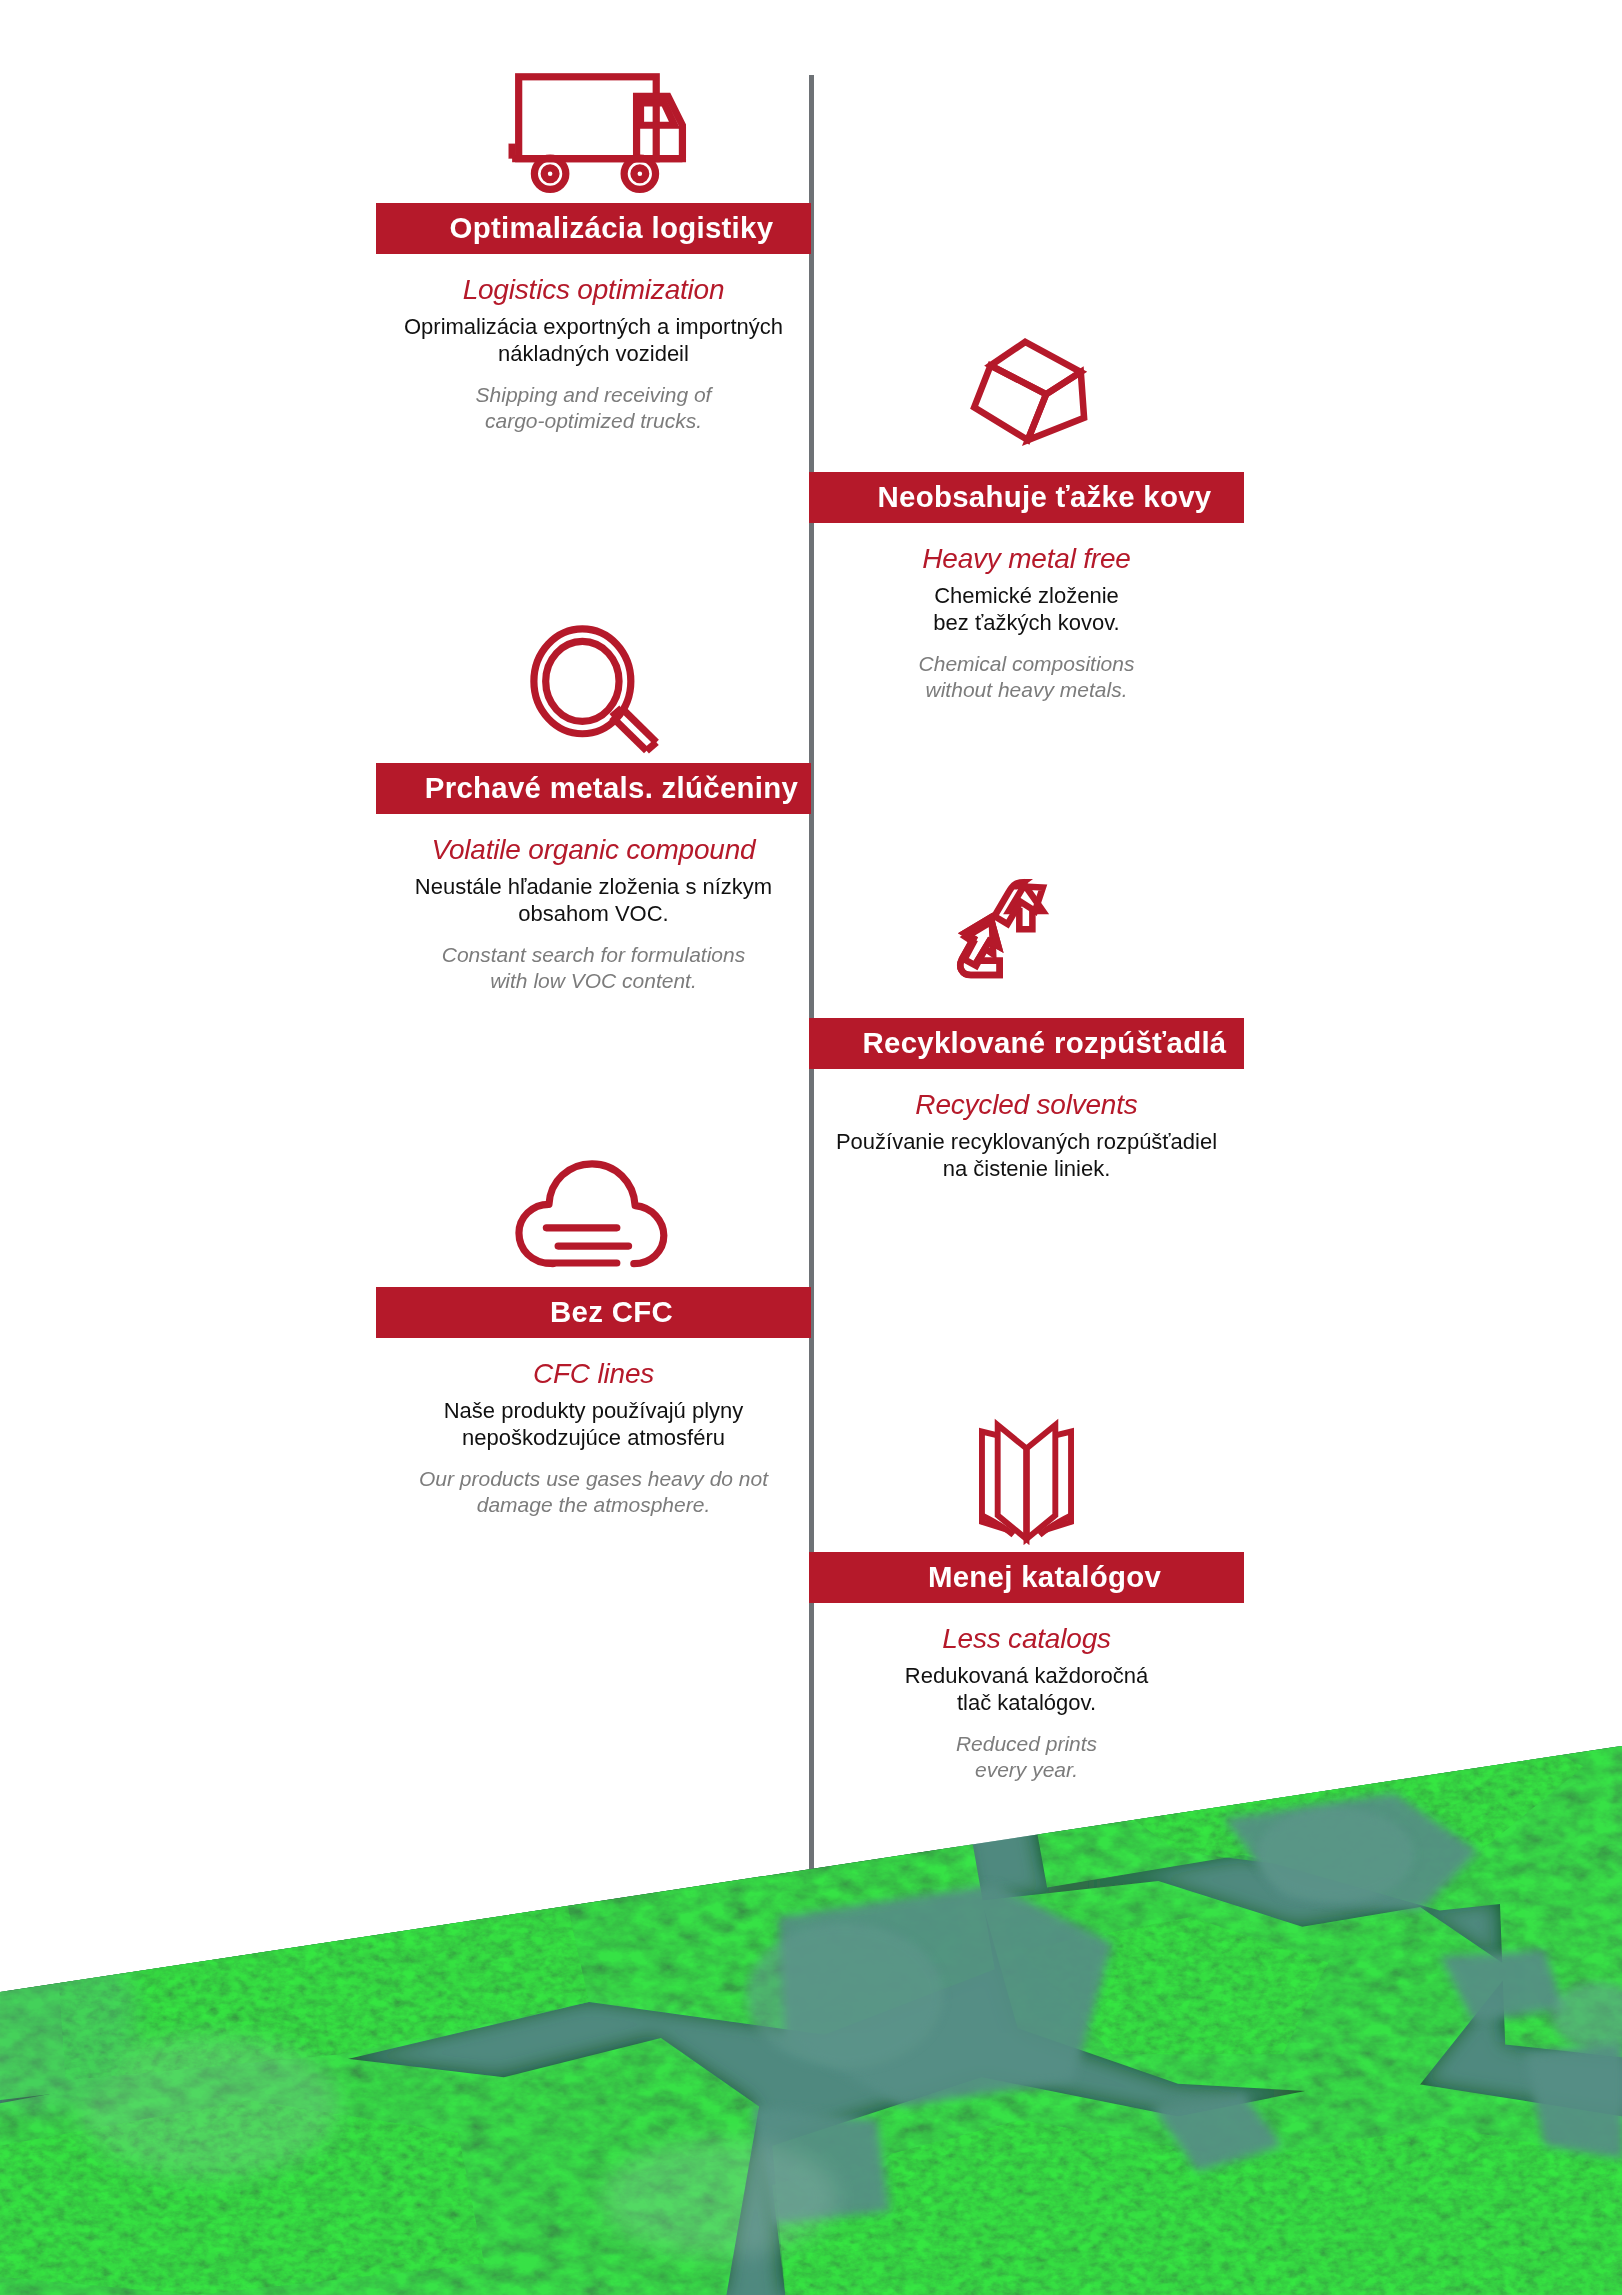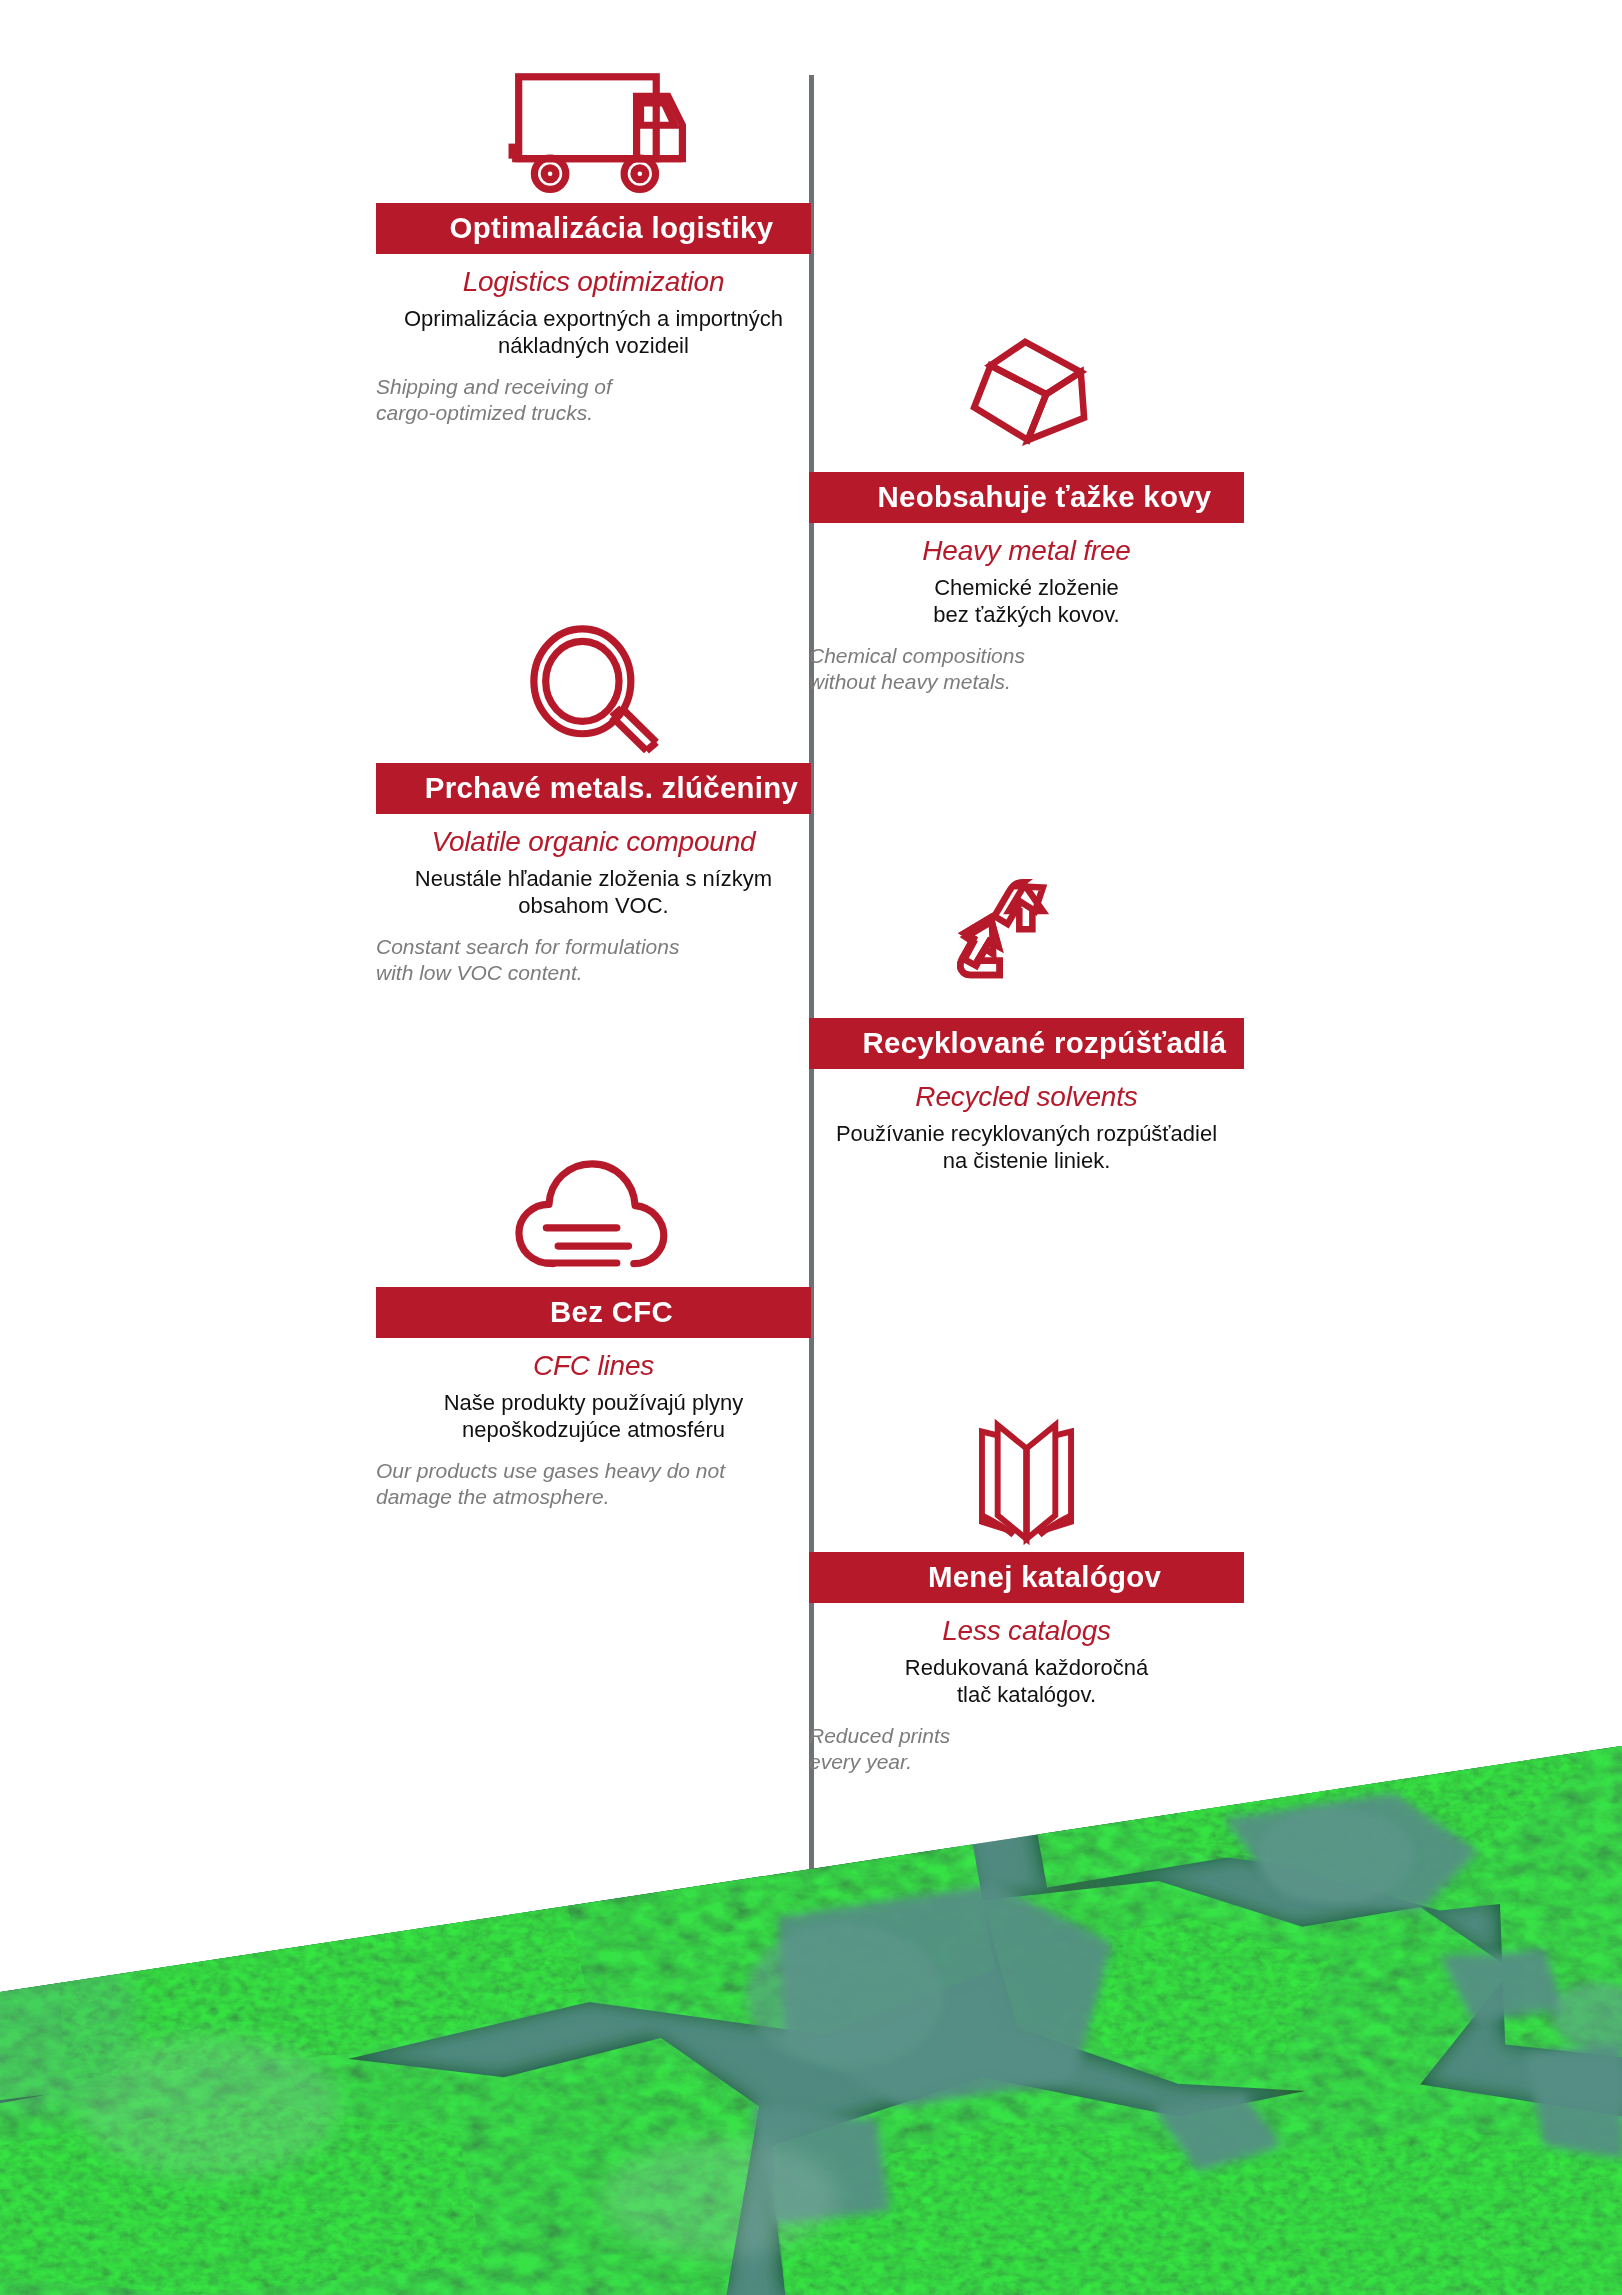--- a/index.html
+++ b/index.html
@@ -64,38 +64,39 @@
     white-space: nowrap;
     text-align: center;
   }
 
   .subtitle-en {
     color: #B5192A;
     font-style: italic;
     font-size: 28px;
     font-weight: normal;
     text-align: center;
-    margin-top: 13px;
+    margin-top: 21px;
     line-height: 1.05;
     letter-spacing: -0.2px;
   }
 
   .body-sk {
     color: #111111;
     font-size: 22px;
     text-align: center;
     margin-top: 10.5px;
     line-height: 1.22;
     white-space: pre-line;
   }
 
   .body-en {
     color: #7C7C7C;
     font-style: italic;
     font-size: 21px;
+    text-align: center;
     margin-top: 14.4px;
     line-height: 1.2;
     white-space: pre-line;
   }
 
   
   #bottom-photo {
     position: absolute;
     left: 0;
     top: 1688px;

